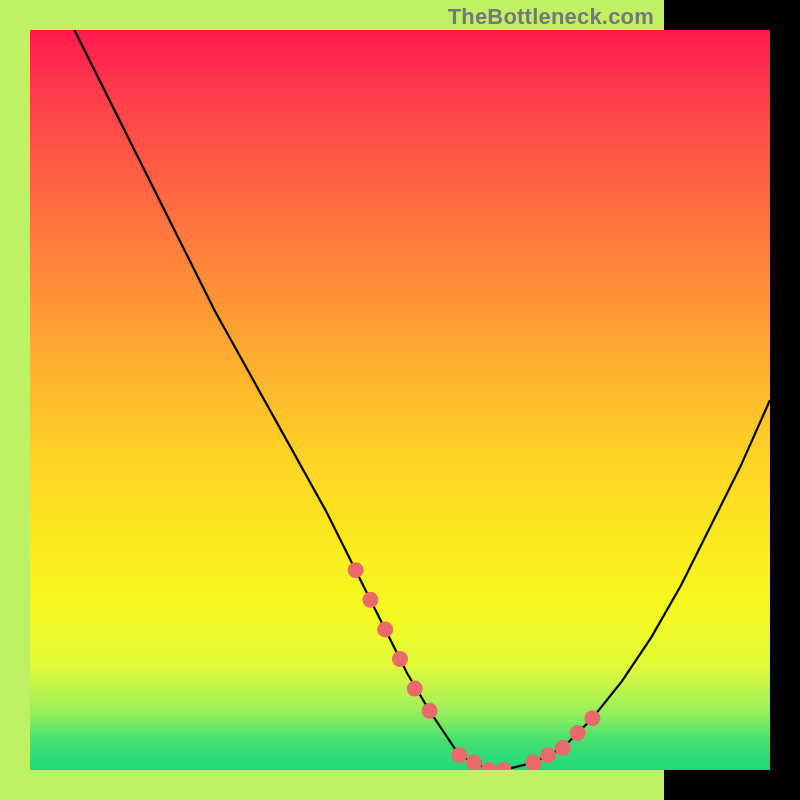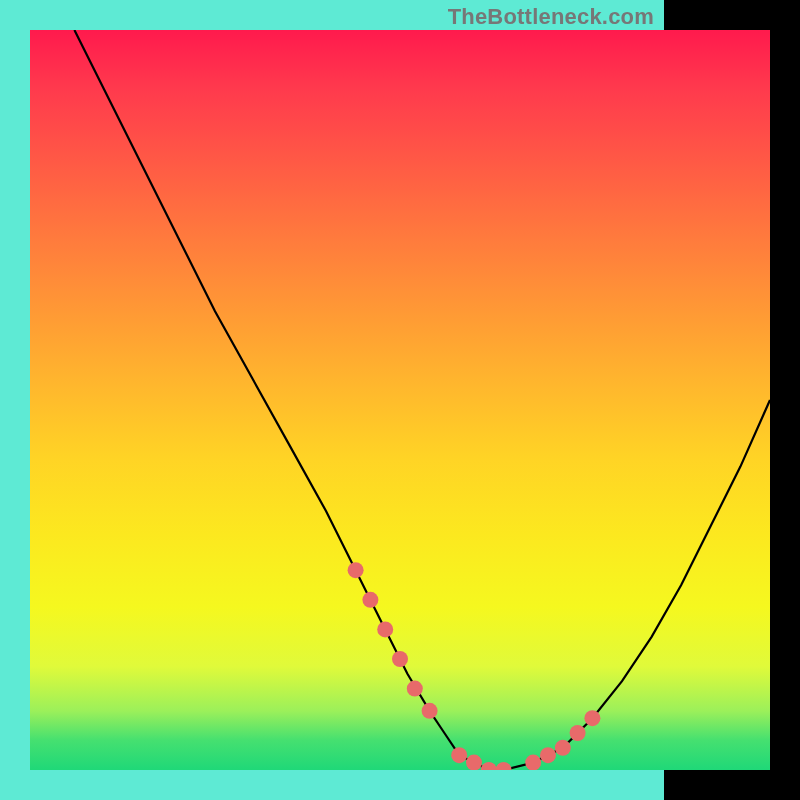--- a/index.html
+++ b/index.html
@@ -8,21 +8,21 @@
     background: #000;
     width: 800px;
     height: 800px;
     overflow: hidden;
     font-family: Arial, Helvetica, sans-serif;
   }
   .frame {
     position: relative;
     width: 664px;
     height: 800px;
-    background: #5eead4;
+    background: #bef264;
   }
   .attribution {
     position: absolute;
     top: 4px;
     right: 10px;
     color: #777;
     font-size: 22px;
     font-weight: 600;
     letter-spacing: 0.2px;
     z-index: 3;

